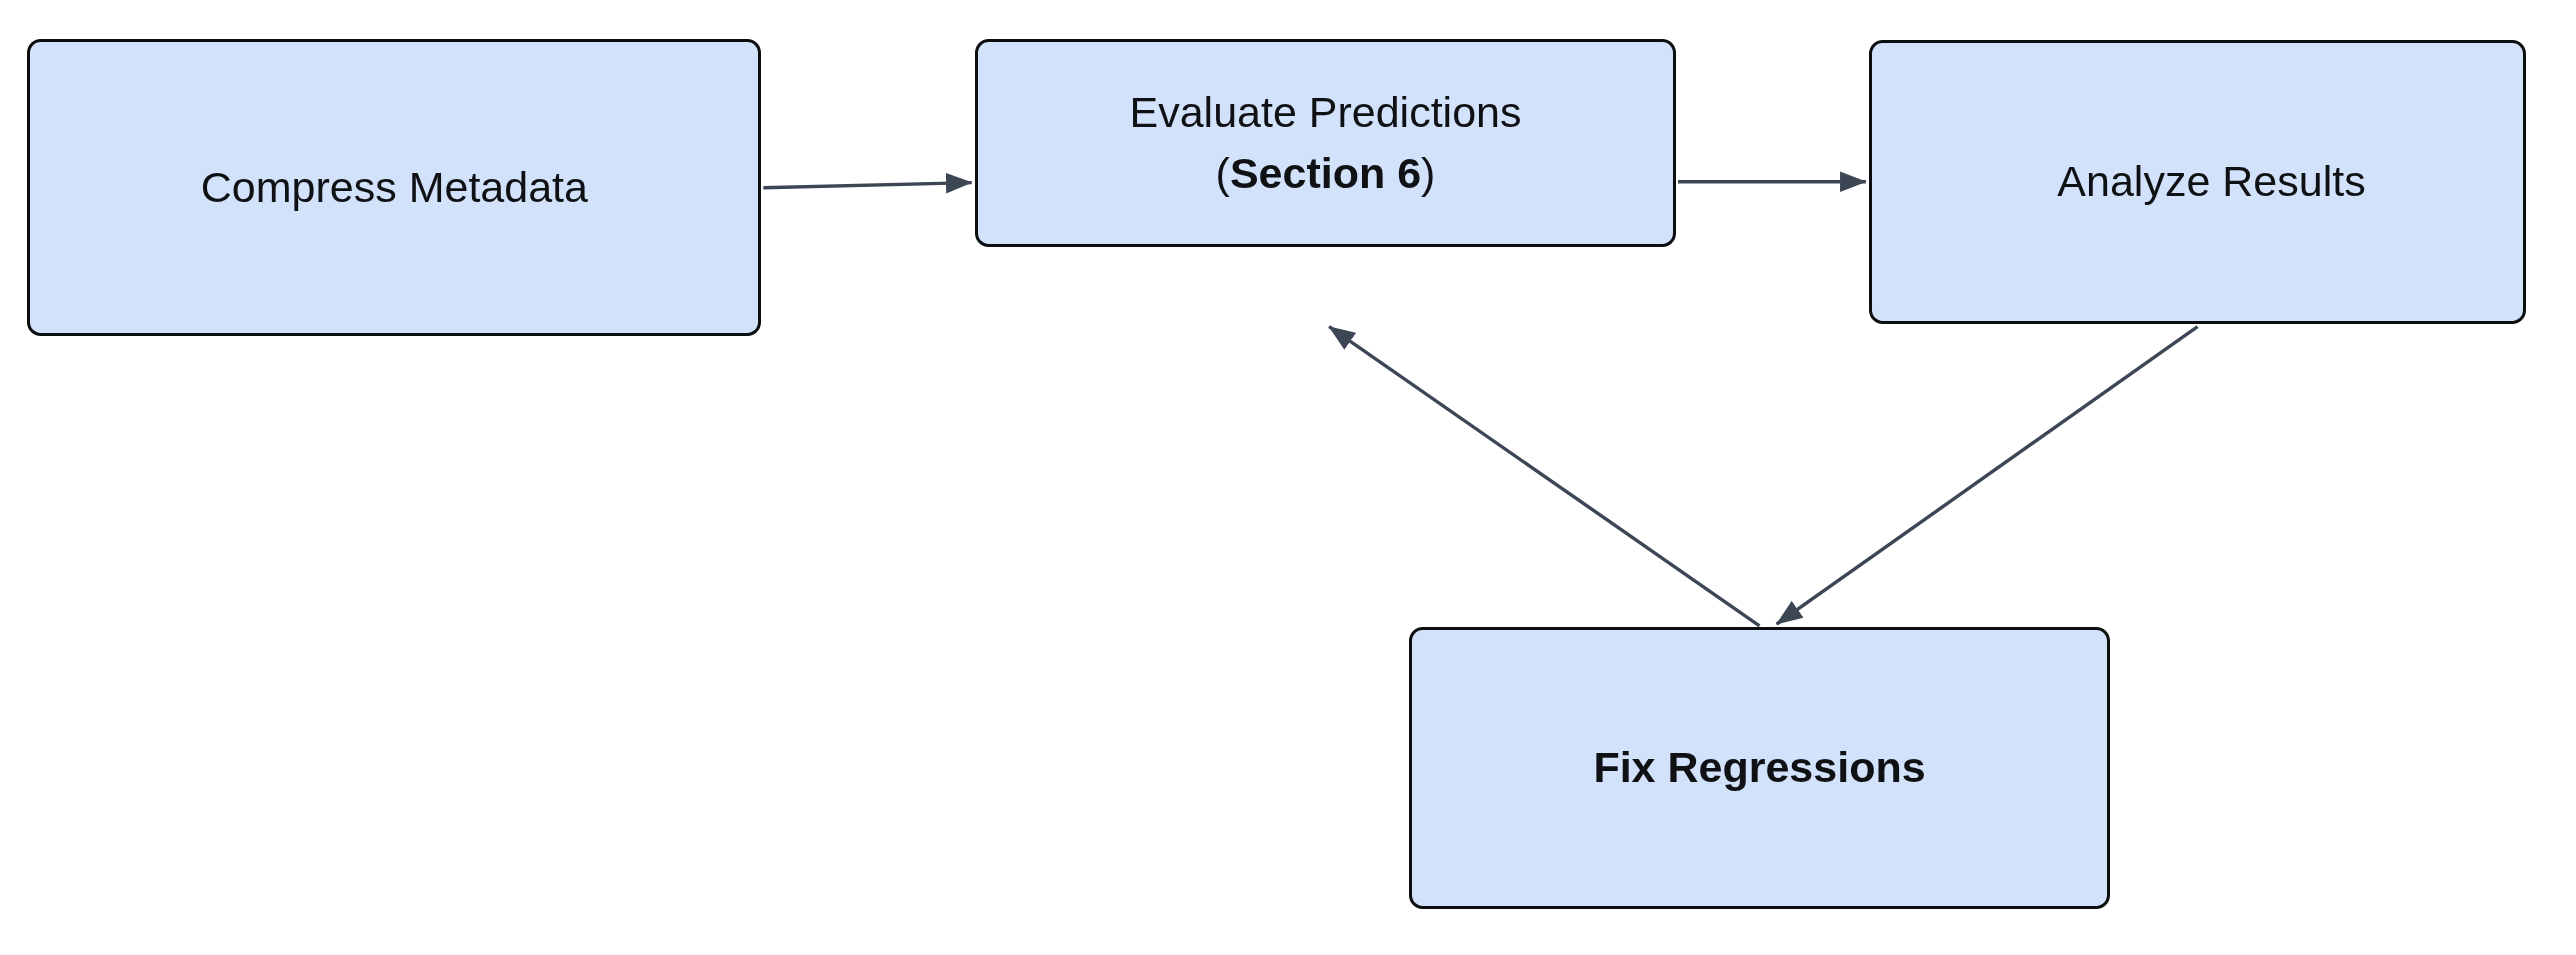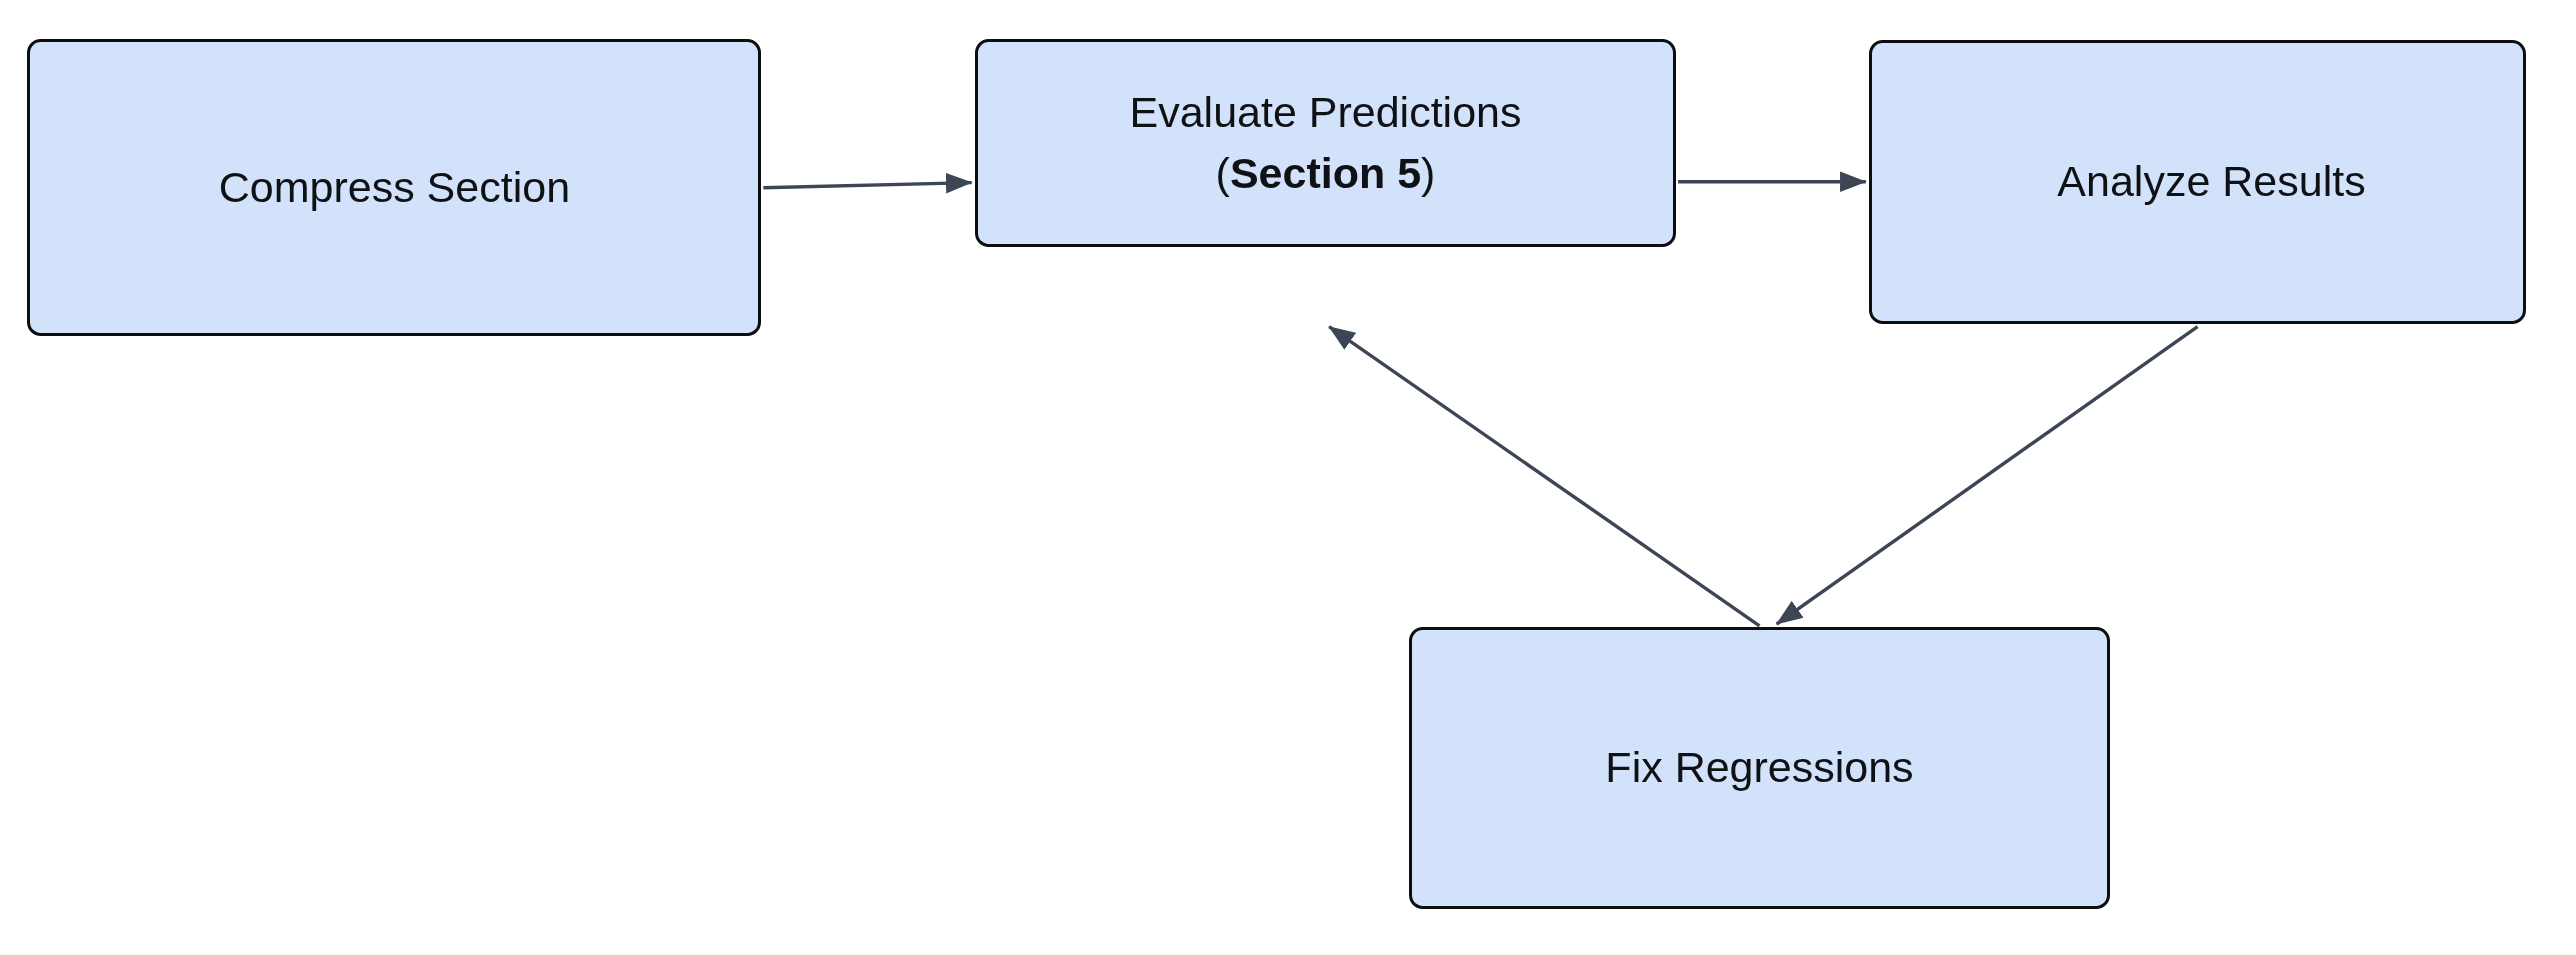--- a/index.html
+++ b/index.html
@@ -28,21 +28,21 @@
     text-align: center;
     color: #101114;
     font-size: 43px;
     line-height: 1.42;
     font-weight: 400;
   }
   .node .bold { font-weight: 700; }
   #node-1 { left: 27.4px;   top: 39px;  width: 734px; height: 297px; }
   #node-2 { left: 975px; top: 39px;  width: 701px; height: 208px; }
   #node-3 { left: 1869px; top: 40px;  width: 657px; height: 284px; padding-left: 28px; }
-  #node-4 { left: 1409px; top: 627px; width: 701px; height: 282px; }
+  #node-4 { left: 1409px; top: 627px; width: 701px; height: 282px; font-weight: bold; }
   .edges {
     position: absolute;
     left: 0; top: 0;
     width: 2576px;
     height: 955px;
     pointer-events: none;
   }
 </style>
 </head>
 <body>
@@ -55,26 +55,26 @@
         <path d="M0,1 L31,13 L0,25 Z" fill="#3c4654"></path>
       </marker>
     </defs>
     <path d="M 890 219 L 1133 213" stroke="#3c4654" stroke-width="4" fill="none" marker-end="url(#arrowhead)"></path>
     <path d="M 1957 212 L 2176 212" stroke="#3c4654" stroke-width="4" fill="none" marker-end="url(#arrowhead)"></path>
     <path d="M 2563 381 L 2072 728" stroke="#3c4654" stroke-width="4" fill="none" marker-end="url(#arrowhead)"></path>
     <path d="M 2052 730 L 1550 381" stroke="#3c4654" stroke-width="4" fill="none" marker-end="url(#arrowhead)"></path>
   </svg>
 
   <div class="node" id="node-1">
-    <div>Compress Section</div>
+    <div>Compress Metadata</div>
   </div>
 
   <div class="node" id="node-2">
     <div>Evaluate Predictions</div>
-    <div><span>(</span><span class="bold">Section 5</span><span>)</span></div>
+    <div><span>(</span><span class="bold">Section 6</span><span>)</span></div>
   </div>
 
   <div class="node" id="node-3">
     <div>Analyze Results</div>
   </div>
 
   <div class="node" id="node-4">
     <div>Fix Regressions</div>
   </div>
 

